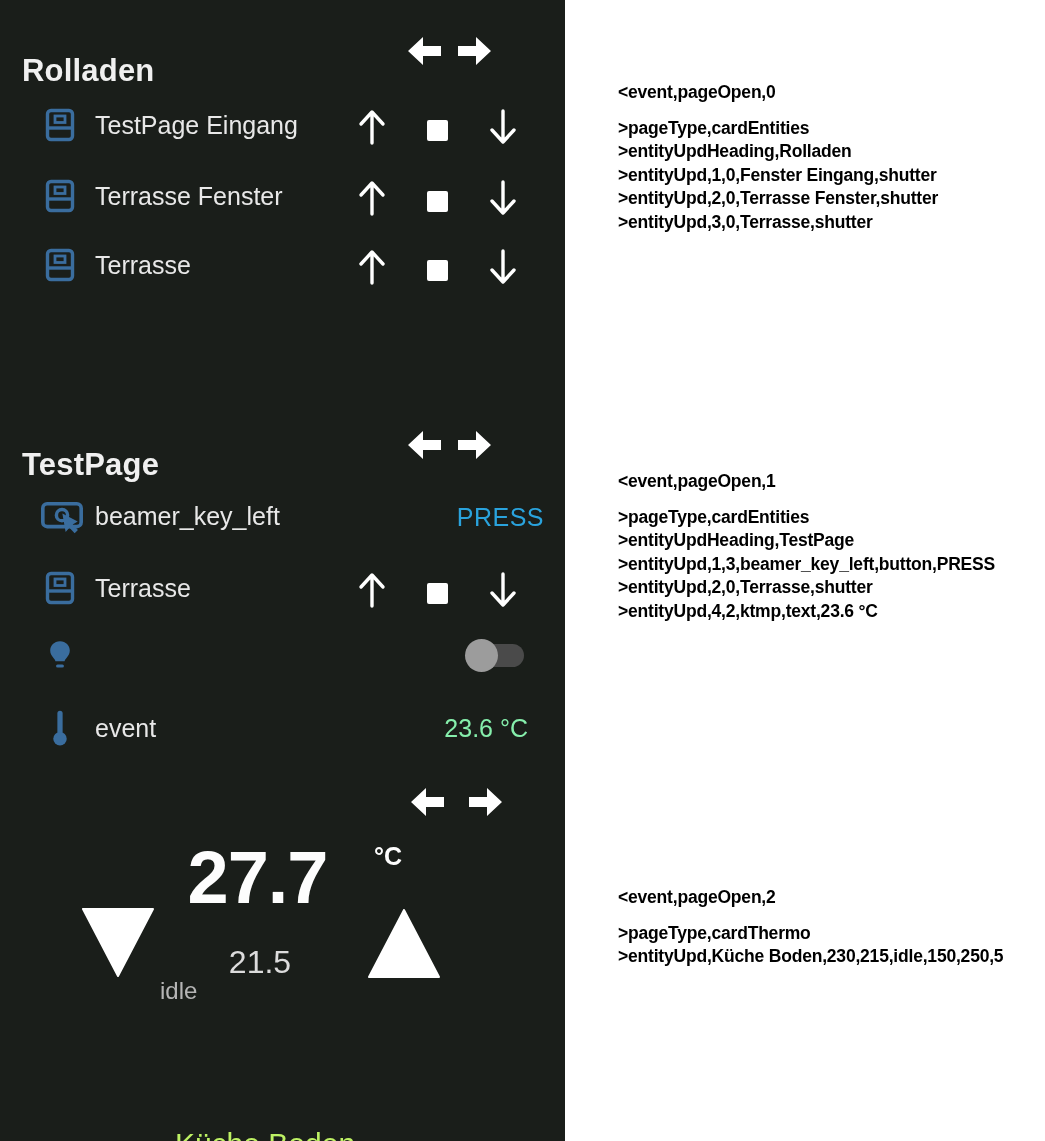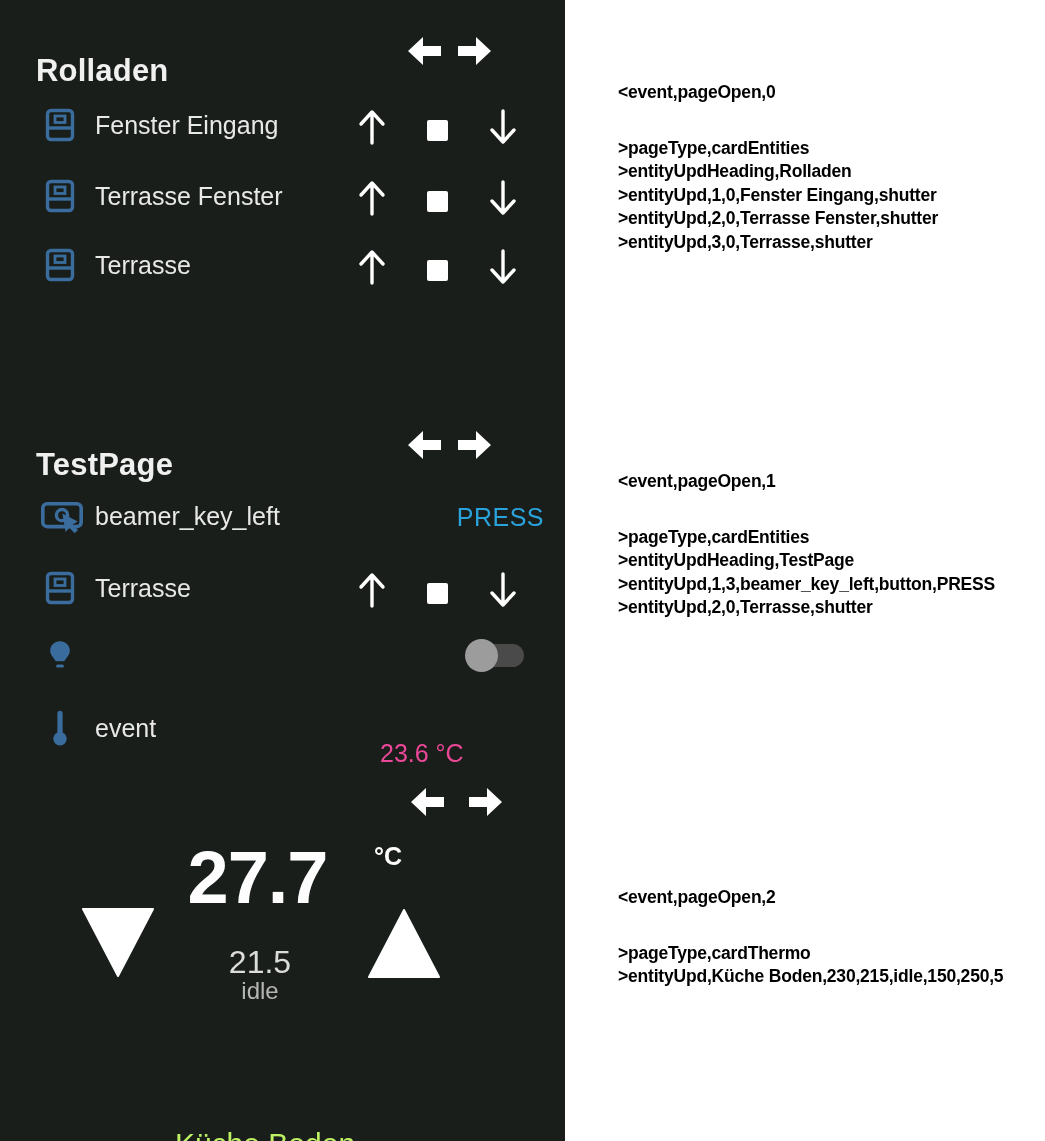--- a/index.html
+++ b/index.html
@@ -3,48 +3,48 @@
 <meta charset="utf-8">
 <style>
   :root{
     --panel-bg:#1a1e1a; --icon-blue:#3a6d9e; --press-blue:#2aa3dd;
     --text-light:#e9e9e9; --muted:#b5b5b5; --toggle-track:#4a4a4a; --toggle-knob:#9c9c9c;
   }
   *{box-sizing:border-box;}
   body{margin:0; font-family:"Liberation Sans", sans-serif; background:#fff;}
   .screen{position:relative; width:1045px; height:1141px; background:#ffffff; overflow:hidden;}
   .panel{position:absolute; left:0; top:0; width:565px; height:1141px; background:var(--panel-bg);}
-  .card-title{position:absolute; left:36px; font-size:31px; color:#f0f0f0; letter-spacing:.2px;}
+  .card-title{position:absolute; left:22px; font-size:31px; color:#f0f0f0; letter-spacing:.2px;}
   .nav-btn{position:absolute; width:33px; height:30px; padding:0; border:none; background:none; cursor:pointer;}
   .nav-btn svg{display:block;}
   .row{position:absolute; left:0; width:565px; height:44px;}
   .row-icon{position:absolute; display:block;}
   .row-label{position:absolute; left:95px; top:0; line-height:44px; font-size:25px; color:#e8e8e8; white-space:nowrap;}
   .ctl-btn{position:absolute; top:0; width:40px; height:44px; padding:0; border:none; background:none; cursor:pointer;}
   .ctl-btn svg{display:block; margin:2px auto 0;}
   .stop-sq{display:block; width:21px; height:21px; margin:11px auto 0; background:#fff; border-radius:2px;}
   .press-val{position:absolute; left:430px; top:0; width:120px; line-height:44px; text-align:right;
              font-size:25px; font-weight:500; color:var(--press-blue); letter-spacing:.5px;}
-  .text-val{position:absolute; left:380px; top:0; width:148px; line-height:44px; text-align:left;
-            font-size:25px; color:#ec4899; white-space:nowrap;margin-top:25px;}
+  .text-val{position:absolute; left:380px; top:0; width:148px; line-height:44px; text-align:right;
+            font-size:25px; color:#86efac; white-space:nowrap;}
   .toggle{position:absolute; left:467px; top:9px; width:57px; height:23px; border-radius:12px;
           background:var(--toggle-track); border:none; padding:0; cursor:pointer;}
   .toggle .knob{position:absolute; left:-2px; top:-5px; width:33px; height:33px; border-radius:50%;
           background:var(--toggle-knob);}
   .temp-wrap{position:absolute; left:155px; top:838px; width:205px; text-align:center;}
   .temp-big{font-size:74px; line-height:80px; font-weight:bold; color:#fdfdfd; letter-spacing:-1px;}
   .temp-unit{position:absolute; top:4px; right:-42px; font-size:25px; font-weight:bold; color:#fdfdfd;}
   .tri-btn{position:absolute; width:72px; height:70px; padding:0; border:none; background:none; cursor:pointer;}
   .tri-btn svg{display:block;}
   .target-temp{position:absolute; left:160px; top:944px; width:200px; text-align:center; font-size:32px; color:#dcdcdc;}
-  .thermo-state{position:absolute; left:160px; top:977px; width:200px; text-align:center; font-size:24px; color:#b5b5b5;}
+  .thermo-state{position:absolute; left:160px; top:977px; width:200px; text-align:left; font-size:24px; color:#b5b5b5;}
   .thermo-name{position:absolute; left:0; top:1083px; width:530px; text-align:center; font-size:30px; color:#bef264;margin-top:44px;}
   .pblock{position:absolute; left:618px; font-size:17.5px; line-height:23.5px; font-weight:bold;
           color:#000; letter-spacing:-0.2px; white-space:nowrap;}
-  .plines{margin-top:32px;}
+  .plines{margin-top:12px;}
 </style>
 </head>
 <body>
 
 <svg width="0" height="0" style="position:absolute">
   <defs>
     <g id="ic-shutter">
       <rect x="2.5" y="2.5" width="25" height="29" rx="3.5" fill="none" stroke="var(--icon-blue)" stroke-width="3.4"></rect>
       <line x1="3" y1="20" x2="27" y2="20" stroke="var(--icon-blue)" stroke-width="3.4"></line>
       <rect x="10" y="8" width="10" height="6.5" fill="none" stroke="var(--icon-blue)" stroke-width="2.8"></rect>
@@ -78,21 +78,21 @@
       <button class="nav-btn" style="left:458px; top:36px">
         <svg width="33" height="30">
             <use href="#ic-nav-right"></use>
           </svg>
       </button>
 
       <div class="row" style="top:103px">
         <svg class="row-icon" style="left:45px; top:5px" width="30" height="34">
             <use href="#ic-shutter"></use>
           </svg>
-        <span class="row-label">Fenster Eingang</span>
+        <span class="row-label">TestPage Eingang</span>
         <button class="ctl-btn" style="left:352px">
           <svg width="34" height="40">
               <use href="#ic-arrow-up"></use>
             </svg>
           </button>
         <button class="ctl-btn" style="left:417px">
           <span class="stop-sq"></span>
           </button>
         <button class="ctl-btn" style="left:483px">
           <svg width="34" height="40">
@@ -252,20 +252,21 @@
       </div>
     </div>
 
     <div class="pblock" style="top:470px">
       <div>&lt;event,pageOpen,1</div>
       <div class="plines">
         <div>&gt;pageType,cardEntities</div>
         <div>&gt;entityUpdHeading,TestPage</div>
         <div>&gt;entityUpd,1,3,beamer_key_left,button,PRESS</div>
         <div>&gt;entityUpd,2,0,Terrasse,shutter</div>
+        <div>&gt;entityUpd,4,2,ktmp,text,23.6 °C</div>
       </div>
     </div>
 
     <div class="pblock" style="top:886px">
       <div>&lt;event,pageOpen,2</div>
       <div class="plines">
         <div>&gt;pageType,cardThermo</div>
         <div>&gt;entityUpd,Küche Boden,230,215,idle,150,250,5</div>
       </div>
     </div>

